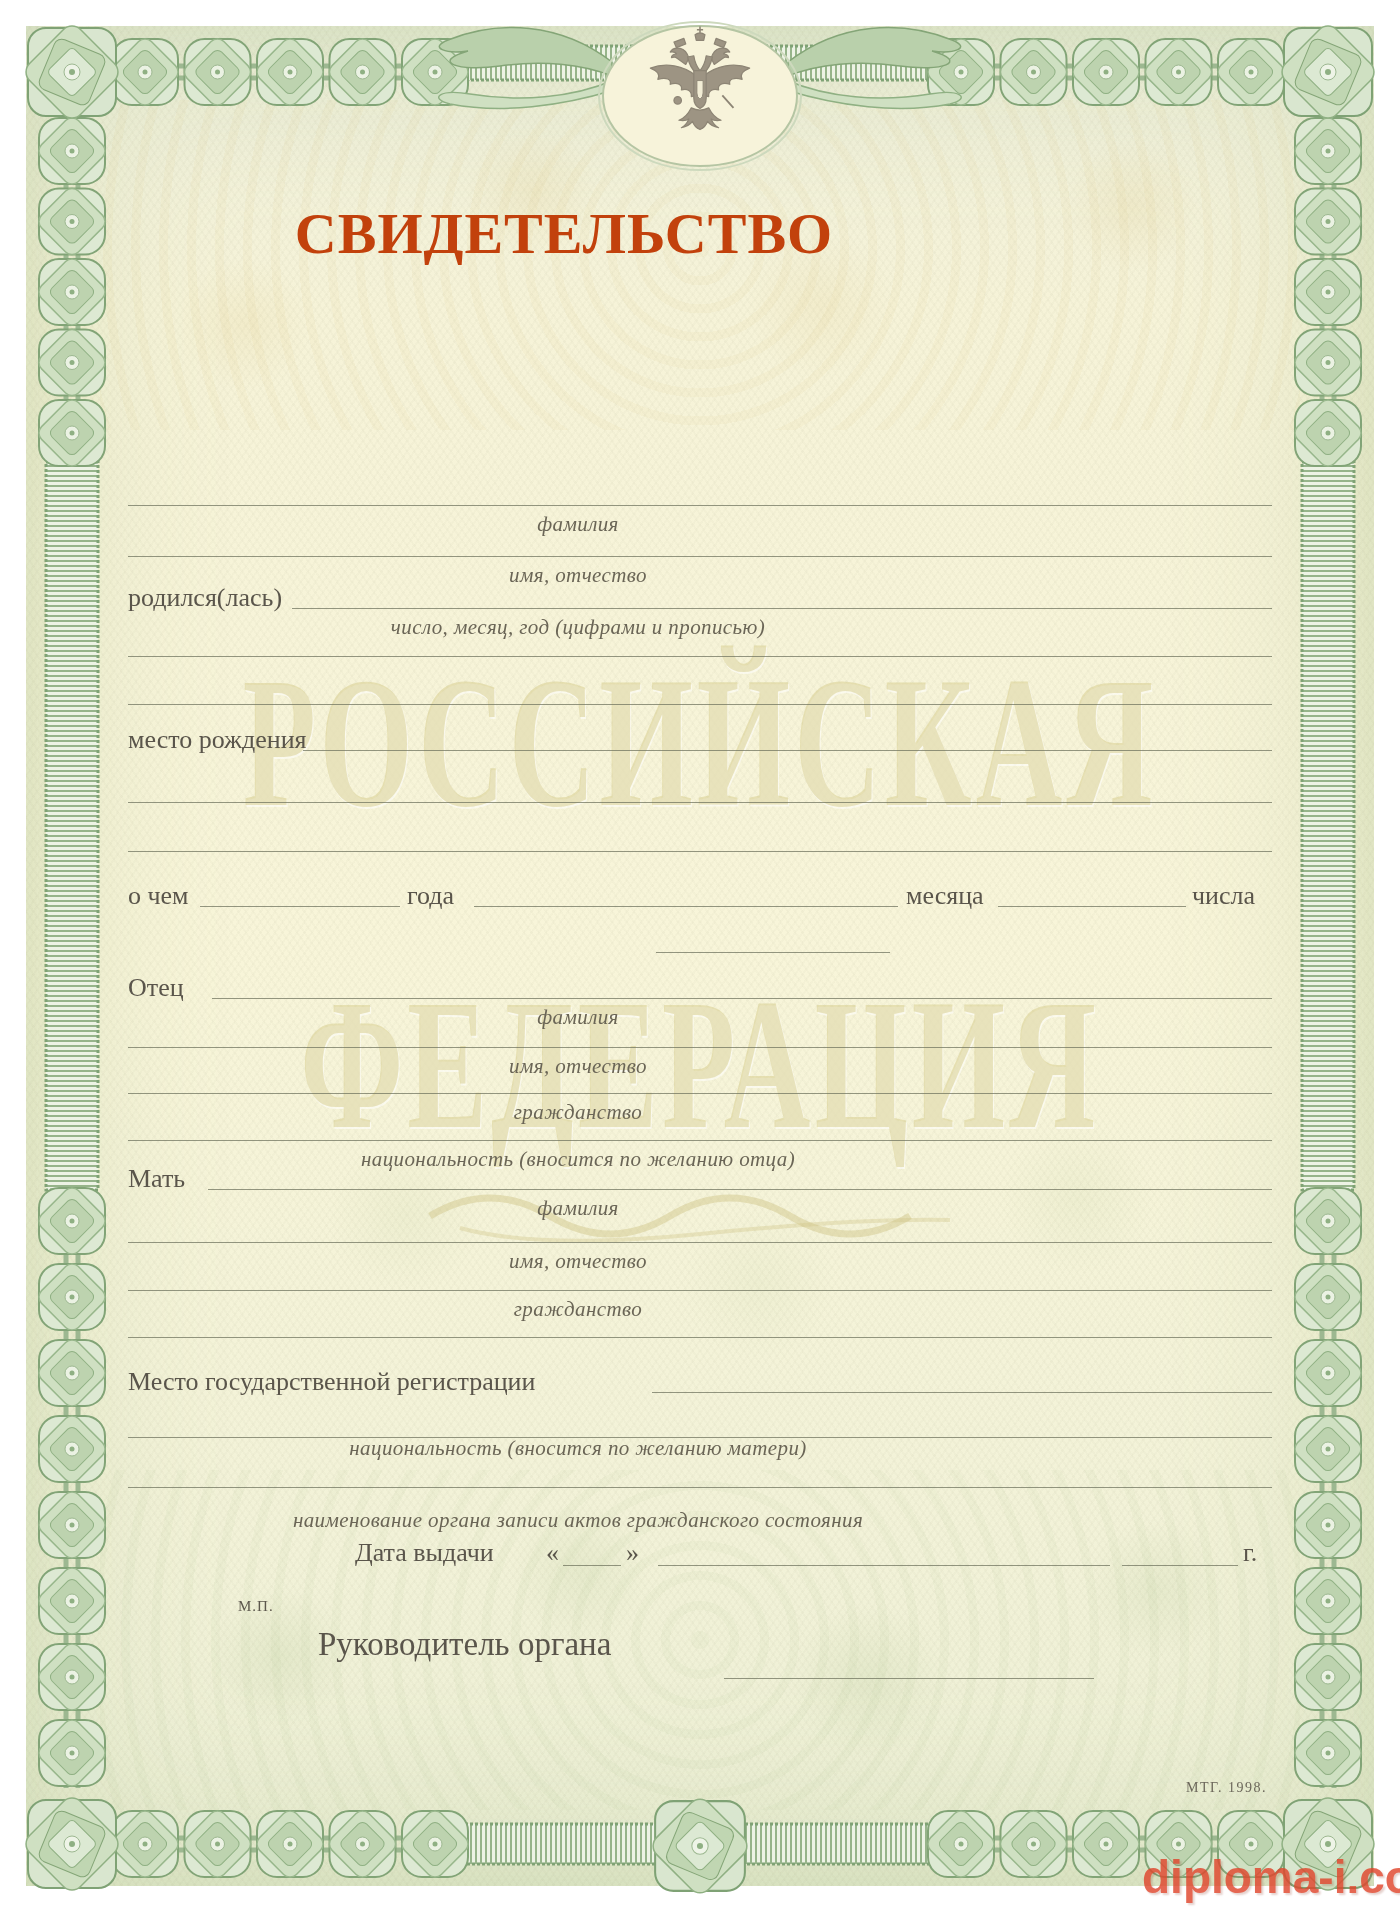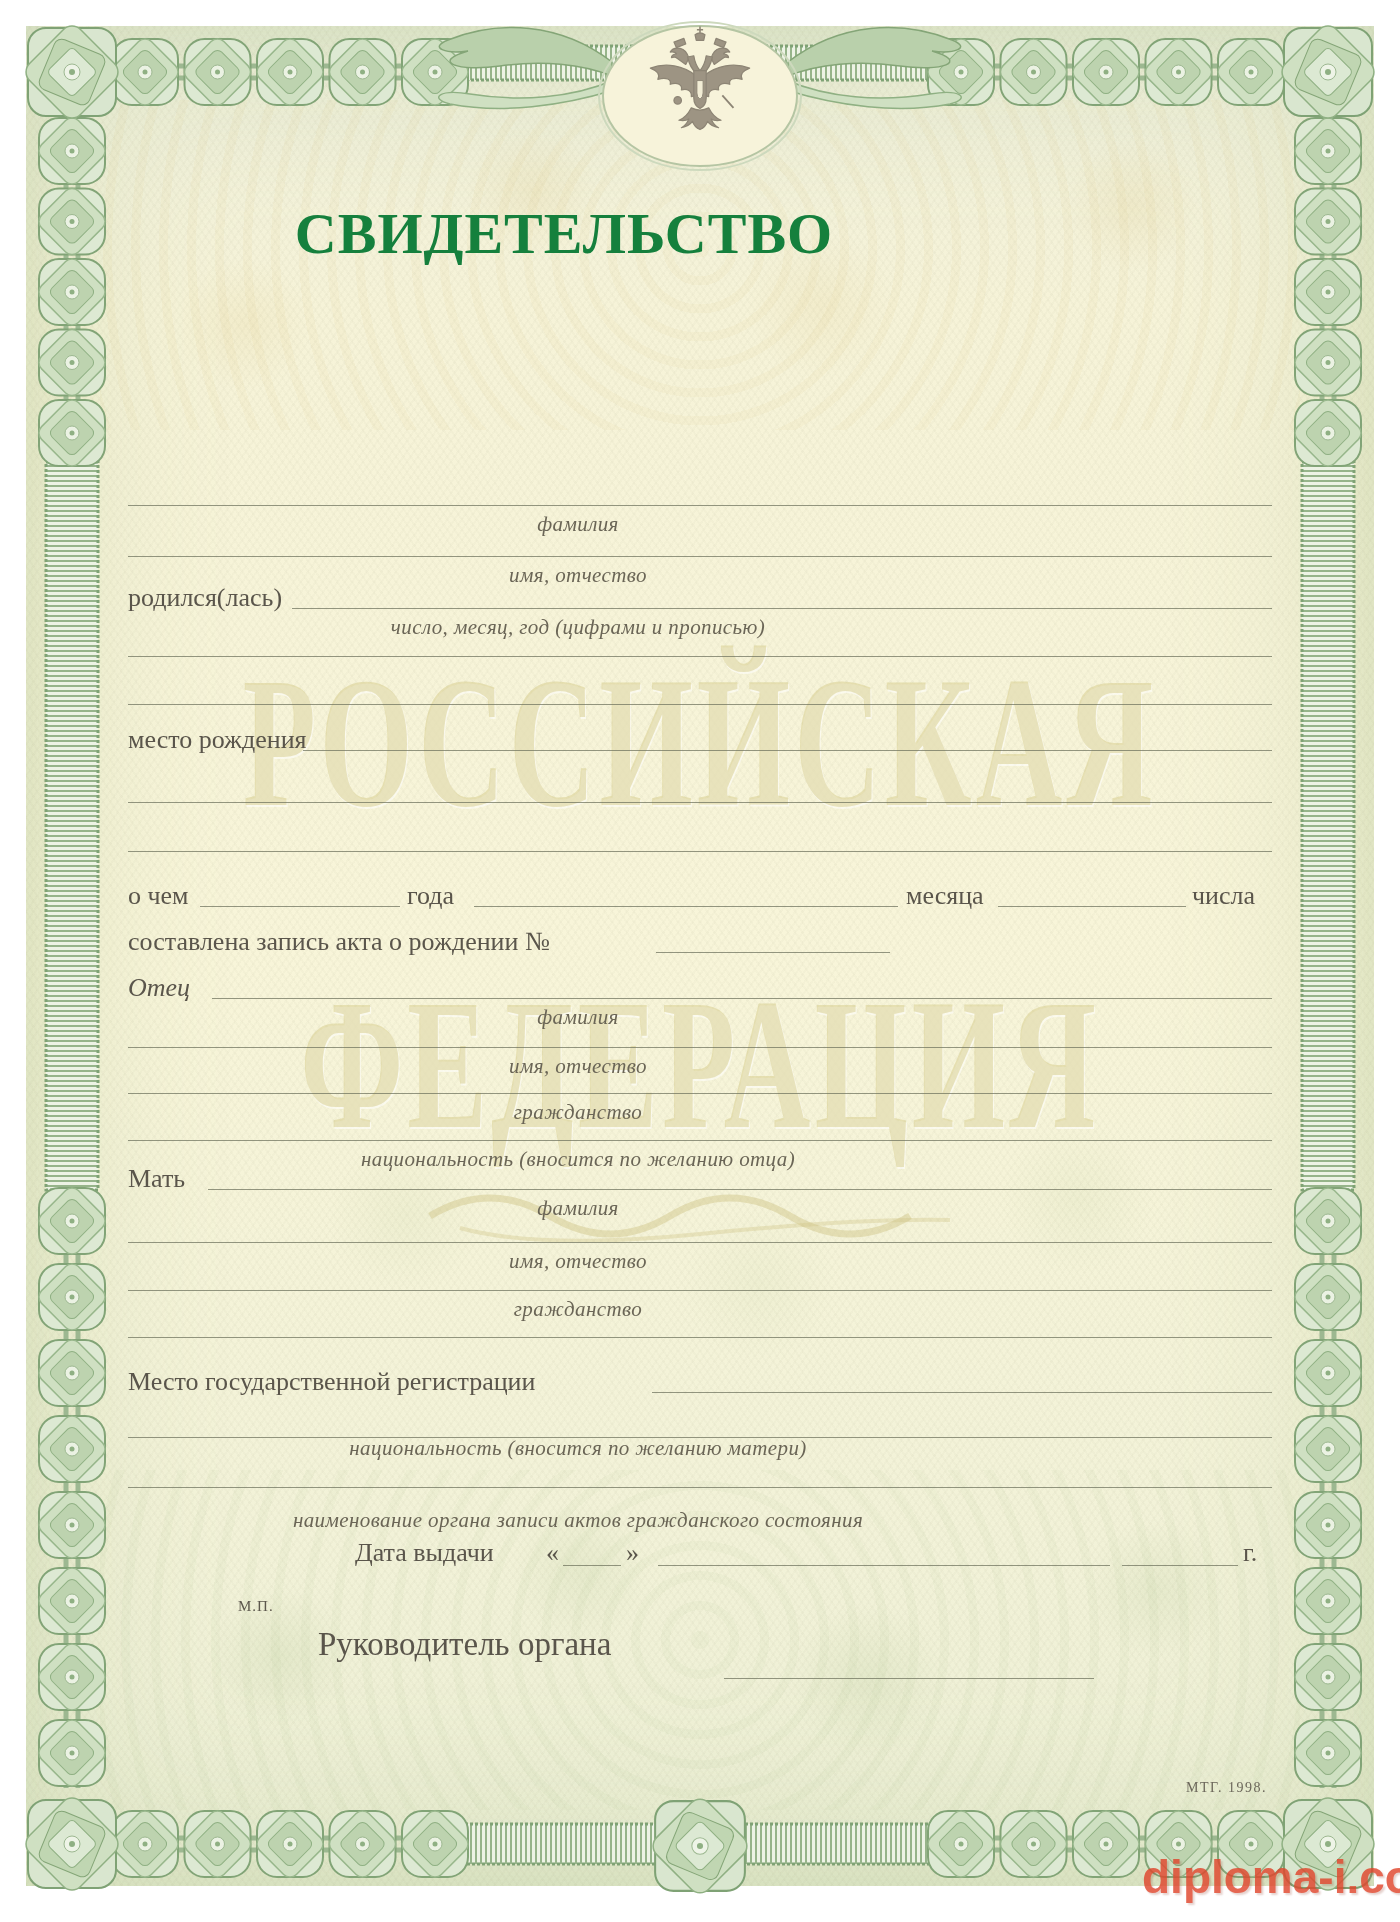--- a/index.html
+++ b/index.html
@@ -44,21 +44,21 @@
     color:rgba(212,200,134,0.48); transform:scaleY(1.55); transform-origin:50% 0;
     text-shadow:1px 1px 0 rgba(255,255,255,0.55); z-index:1; white-space:nowrap; }
   .wm-1 { top:636px; }
   .wm-2 { top:958px; }
   .wm-flourish { position:absolute; z-index:1; }
 
   
   .content { position:absolute; inset:0; z-index:4; }
   .title { position:absolute; left:0; width:1128px; top:204px; text-align:center;
     font-weight:bold; font-size:58px; line-height:60px; letter-spacing:1px;
-    color:#15803d; }
+    color:#c2410c; }
   .title .t2 { word-spacing:22px; }
   .txt { position:absolute; font-size:26px; color:#5a554b; white-space:nowrap; }
   .txt-sm { position:absolute; font-size:15px; color:#5c574c; letter-spacing:1px; }
   .txt-md { position:absolute; font-size:33px; color:#5a554b; white-space:nowrap; }
   .ln { position:absolute; height:0; border-top:1.5px solid rgba(108,112,92,0.72); }
   .hint { position:absolute; left:128px; width:900px; text-align:center;
     font-style:italic; font-size:21px; color:#6a6556; letter-spacing:0.4px; white-space:nowrap; }
   .print-code { position:absolute; font-size:14px; color:#6b665a; letter-spacing:1.5px; }
   .site-wm { position:absolute; left:1142px; top:1850px; z-index:9;
     font-family:"Liberation Sans", sans-serif; font-weight:bold; font-size:46px;
@@ -244,24 +244,23 @@
     <div class="ln" style="left:128px; top:851px; width:1144px;"></div>
 
     <div class="txt" style="left:128px; top:881px;">о чем</div>
     <div class="ln" style="left:200px; top:906px; width:200px;"></div>
     <div class="txt" style="left:407px; top:881px;">года</div>
     <div class="ln" style="left:474px; top:906px; width:424px;"></div>
     <div class="txt" style="left:906px; top:881px;">месяца</div>
     <div class="ln" style="left:998px; top:906px; width:188px;"></div>
     <div class="txt" style="left:1192px; top:881px;">числа</div>
 
-    <div class="txt" style="left:128px; top:927px;">составлена запись акта о рождении №</div>
     <div class="ln" style="left:656px; top:952px; width:234px;"></div>
 
-    <div class="txt" style="left:128px; top:973px;font-style:italic;">Отец</div>
+    <div class="txt" style="left:128px; top:973px;">Отец</div>
     <div class="ln" style="left:212px; top:998px; width:1060px;"></div>
     <div class="hint" style="top:1005px;">фамилия</div>
 
     <div class="ln" style="left:128px; top:1047px; width:1144px;"></div>
     <div class="hint" style="top:1054px;">имя, отчество</div>
 
     <div class="ln" style="left:128px; top:1093px; width:1144px;"></div>
     <div class="hint" style="top:1100px;">гражданство</div>
 
     <div class="ln" style="left:128px; top:1140px; width:1144px;"></div>

